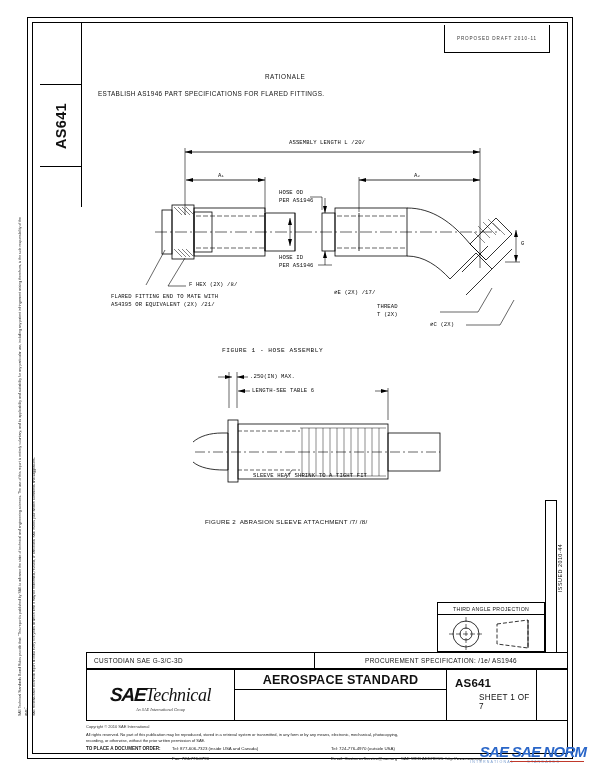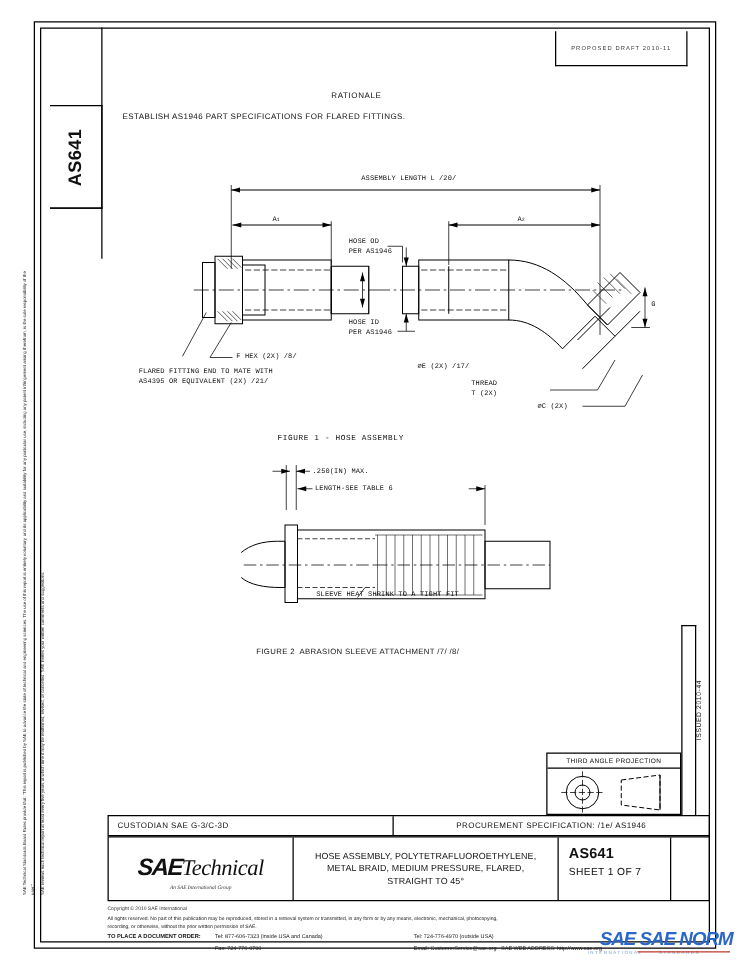--- a/index.html
+++ b/index.html
@@ -203,21 +203,21 @@
     letter-spacing: 0.1px;
     padding: 0 3px;
   }
   .tb-num {
     width: 90px; height: 100%;
     border-right: 1.1px solid #000;
     box-sizing: border-box;
     padding: 7px 0 0 8px;
   }
   .tb-num .n { font-size: 11.5px; font-weight: bold; letter-spacing: 0.2px; }
-  .tb-num .s { font-size: 8.2px; margin-top: 4px; letter-spacing: 0.3px; }
+  .tb-num .s { font-size: 8.2px; margin-top: 4px; letter-spacing: 0.3px; margin-left: 24px; }
   .tb-blank { flex: 1; height: 100%; }
 
   
   .tap {
     position: absolute;
     left: 437px; top: 602px;
     width: 108px; height: 50px;
     border: 1.1px solid #000;
     box-sizing: border-box;
   }
@@ -548,25 +548,21 @@
   </div>
 
   <div class="tb tb-main">
     <div class="tb-logo">
       <div class="logo-wrap">
         <span class="logo-sae">SAE</span><span class="logo-aero">Technical</span>
         <div class="logo-sub">An SAE International Group</div>
       </div>
     </div>
     <div class="tb-center">
-      <div class="tb-desc">
-        <div>HOSE ASSEMBLY, POLYTETRAFLUOROETHYLENE,</div>
-        <div>METAL BRAID, MEDIUM PRESSURE, FLARED,</div>
-        <div>STRAIGHT TO 45°</div>
-      </div>
+      <div class="tb-std">AEROSPACE STANDARD</div>
     </div>
     <div class="tb-num">
       <div class="n">AS641</div>
       <div class="s">SHEET 1 OF 7</div>
     </div>
     <div class="tb-blank"></div>
   </div>
 
   <div class="footer">
     <div class="ln1">Copyright © 2010 SAE International</div>

